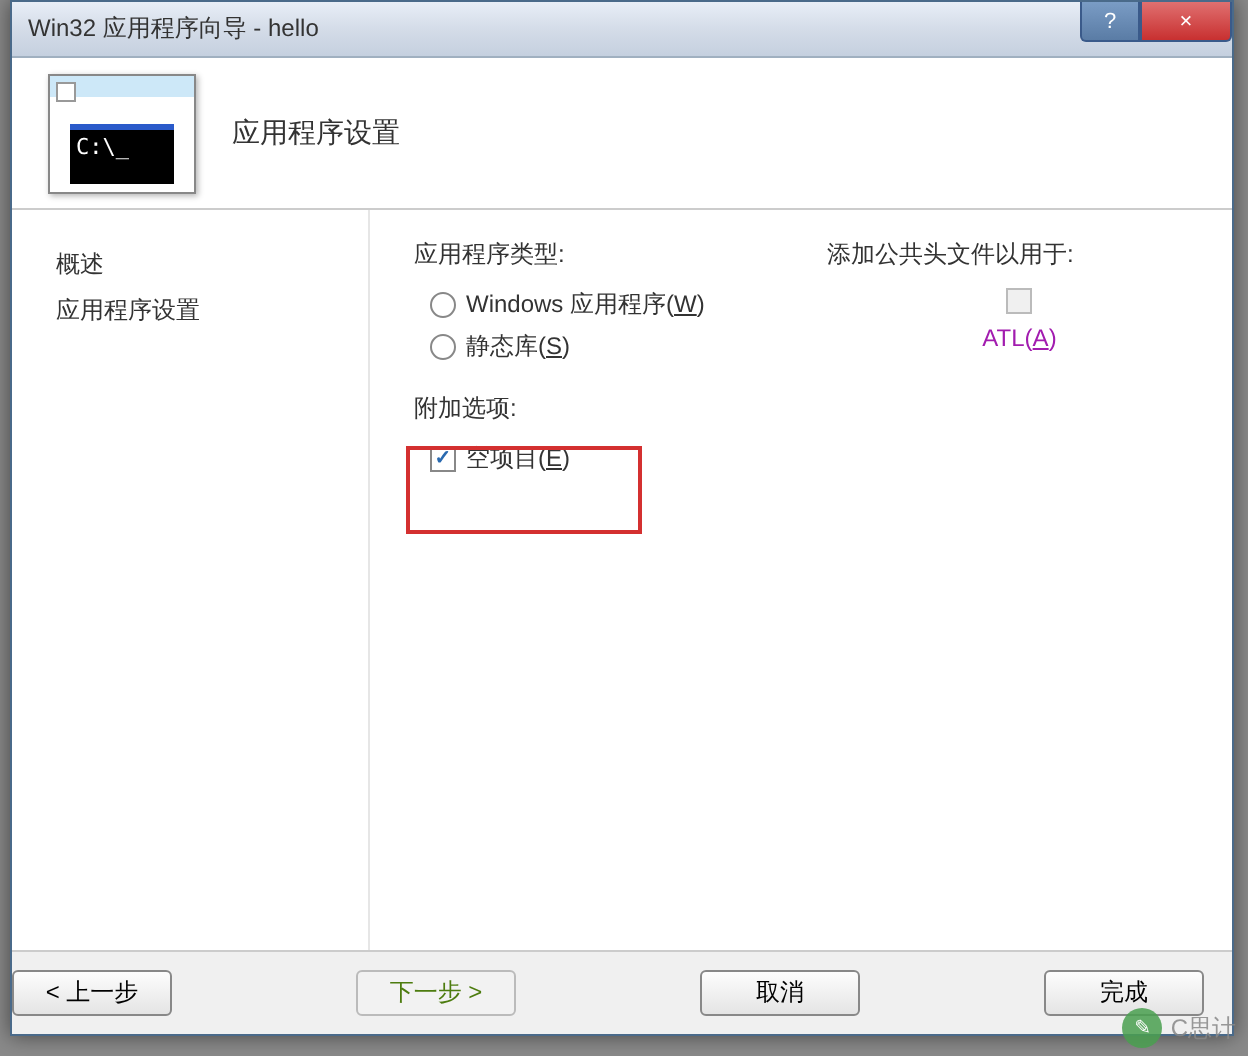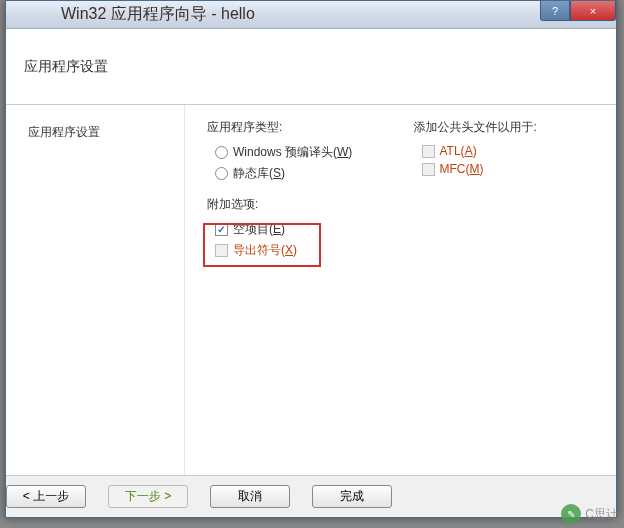--- a/index.html
+++ b/index.html
@@ -28,22 +28,21 @@
     height: 28px;
     background: linear-gradient(to bottom, #e8eef7 0%, #d4dce8 50%, #c5d0df 100%);
     border-bottom: 1px solid #a0b0c0;
     display: flex;
     align-items: center;
     padding-left: 8px;
     position: relative;
   }
   .titlebar-text {
     color: #333;
-    font-size: 16px;
-    margin-left: 47px;
+    font-size: 12px;
   }
   .titlebar-buttons {
     position: absolute;
     right: 0;
     top: 0;
     display: flex;
     height: 20px;
   }
   .titlebtn {
     width: 30px;
@@ -129,21 +128,21 @@
   }
   .col { flex:1; }
   .group-label { color: #333; margin-bottom: 6px; }
   .option-row {
     display: flex;
     align-items: center;
     padding: 2px 0 2px 8px;
     color: #333;
     gap: 5px;
   }
-  .option-row.disabled { color: #c2410c; }
+  .option-row.disabled { color: #a21caf; flex-direction: column; }
   .radio, .checkbox {
     width: 13px; height: 13px;
     border: 1px solid #888;
     background: #fff;
     display: inline-flex;
     align-items: center;
     justify-content: center;
     flex-shrink: 0;
   }
   .radio { border-radius: 50%; }
@@ -161,21 +160,21 @@
     position: absolute;
     border: 2px solid #d43030;
     pointer-events: none;
   }
   .footer {
     height: 42px;
     border-top: 1px solid #ccc;
     background: #f0f0f0;
     display: flex;
     align-items: center;
-    justify-content: flex-start;
+    justify-content: space-between;
     padding-right: 14px;
     gap: 22px;
   }
   .btn {
     min-width: 80px;
     height: 23px;
     border: 1px solid #888;
     background: linear-gradient(to bottom,#fdfdfd,#e4e4e4);
     border-radius: 3px;
     font-size: 12px;
@@ -211,64 +210,60 @@
       <div class="titlebtn help">
           <span>?</span>
         </div>
       <div class="titlebtn close">
           <span>×</span>
         </div>
     </div>
   </div>
 
   <div class="header-area">
+    <div class="header-icon">
+      <div class="inner">C:\_</div>
+    </div>
     <div class="header-title">应用程序设置</div>
   </div>
 
   <div class="body-area">
     <div class="sidebar">
+      <div class="sidebar-item"><span>概述</span></div>
       <div class="sidebar-item"><span>应用程序设置</span></div>
     </div>
 
     <div class="content">
 
       <div class="col">
         <div class="group-label">应用程序类型:</div>
         <div class="option-row">
           <span class="radio"></span>
-          <span><span>Windows 预编译头(</span><span class="underline-key">W</span><span>)</span></span>
+          <span><span>Windows 应用程序(</span><span class="underline-key">W</span><span>)</span></span>
         </div>
         <div class="option-row">
           <span class="radio"></span>
           <span><span>静态库(</span><span class="underline-key">S</span><span>)</span></span>
         </div>
 
         <div style="height:12px"></div>
 
         <div class="group-label">附加选项:</div>
         <div class="option-row">
           <span class="checkbox checked"></span>
           <span><span>空项目(</span><span class="underline-key">E</span><span>)</span></span>
-        </div>
-        <div class="option-row disabled">
-          <span class="checkbox disabled"></span>
-          <span><span>导出符号(</span><span class="underline-key">X</span><span>)</span></span>
         </div>
       </div>
 
       <div class="col">
         <div class="group-label">添加公共头文件以用于:</div>
         <div class="option-row disabled">
           <span class="checkbox disabled"></span>
           <span><span>ATL(</span><span class="underline-key">A</span><span>)</span></span>
         </div>
-        <div class="option-row disabled">
-          <span class="checkbox disabled"></span>
-          <span><span>MFC(</span><span class="underline-key">M</span><span>)</span></span>
-        </div>
       </div>
 
       <div class="highlight-box" style="left:18px; top:118px; width:118px; height:44px;"></div>
     </div>
   </div>
 
   <div class="footer">
     <div class="btn">
         <span>&lt; 上一步</span>
       </div>

